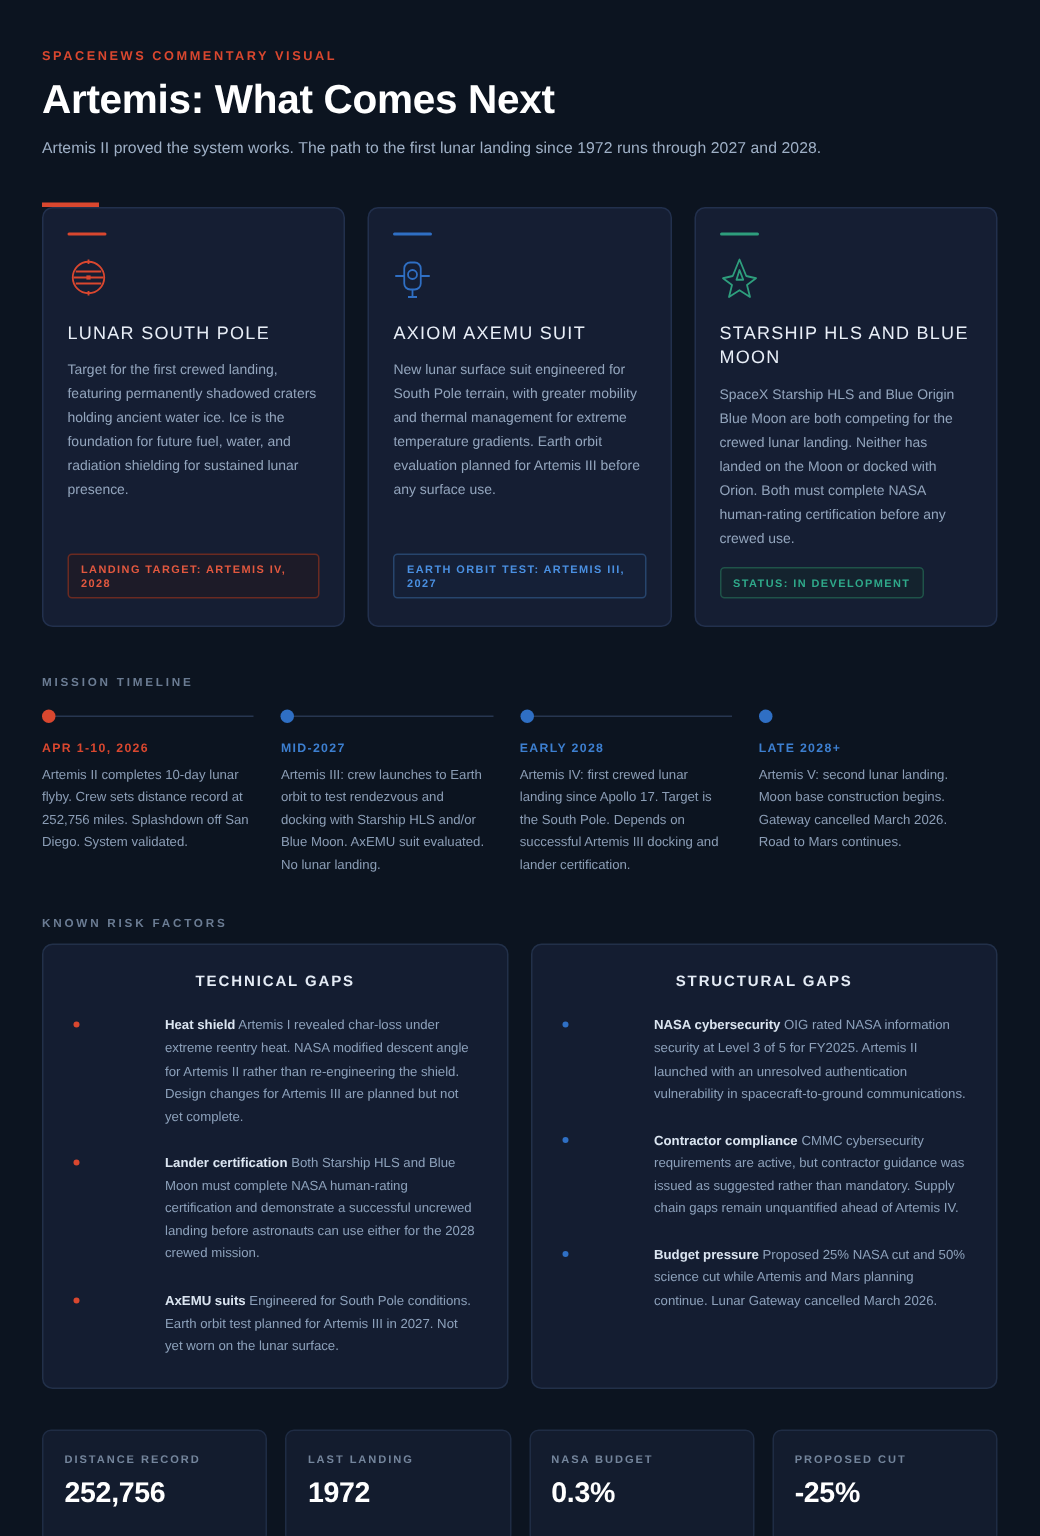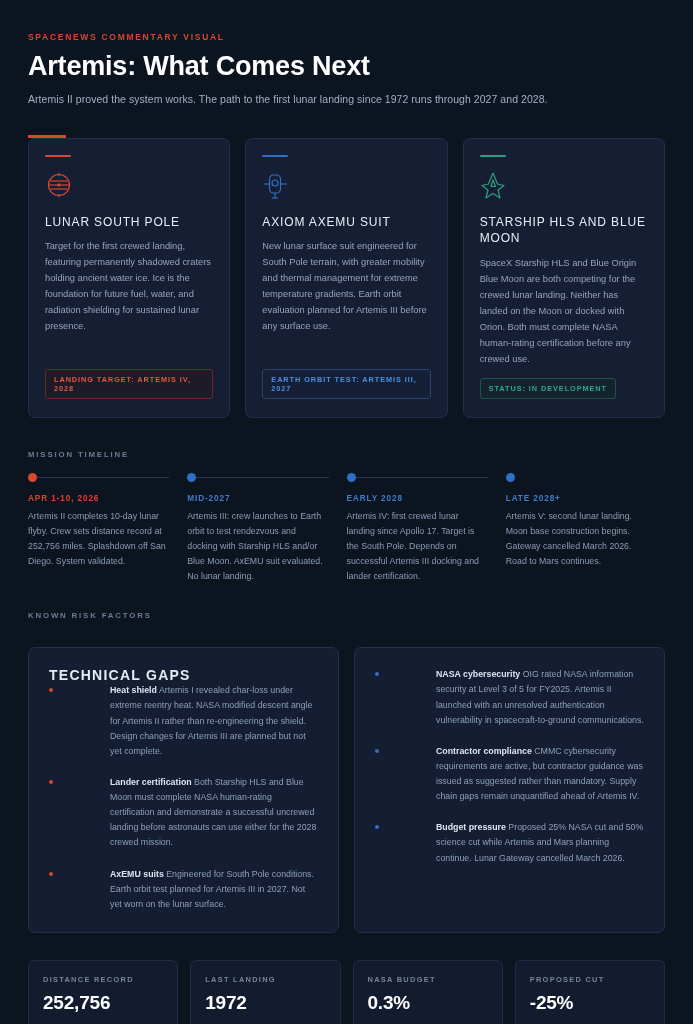--- a/index.html
+++ b/index.html
@@ -146,35 +146,37 @@
   }
   .tl-date.red { color: #d9472f; }
   .tl-date.blue { color: #3d7fd0; }
   .tl-text {
     font-size: 8.8px;
     line-height: 1.68;
     color: #8b9db5;
   }
 
   
-  .risk-label { margin-top: 28px; margin-bottom: 27px; }
+  .risk-label { margin-top: 28px; margin-bottom: 9px; }
   .risk-row { display: flex; gap: 15px; }
   .risk-panel {
     flex: 1 1 0;
     background: #141d31;
     border: 1px solid #223049;
     border-radius: 7px;
     padding: 19px 20px 20px 20px;
   }
   .risk-title {
-    font-size: 14px;
+    font-size: 10px;
     font-weight: 700;
     letter-spacing: 1.25px;
     text-transform: uppercase;
     color: #e4ebf5;
+    margin-bottom: 16px;
+    text-align: center;
   }
   .risk-item {
     display: flex;
     margin-bottom: 16px;
     gap: 48px;
   }
   .risk-item:last-child { margin-bottom: 0; }
   .risk-bullet {
     flex: 0 0 auto;
     width: 4px; height: 4px;
@@ -320,20 +322,21 @@
       <div class="risk-item">
         <div class="risk-bullet" style="background:#d9472f"></div>
         <div class="risk-text"><b>Lander certification</b> <span>Both Starship HLS and Blue Moon must complete NASA human-rating certification and demonstrate a successful uncrewed landing before astronauts can use either for the 2028 crewed mission.</span></div>
       </div>
       <div class="risk-item">
         <div class="risk-bullet" style="background:#d9472f"></div>
         <div class="risk-text"><b>AxEMU suits</b> <span>Engineered for South Pole conditions. Earth orbit test planned for Artemis III in 2027. Not yet worn on the lunar surface.</span></div>
       </div>
   </div>
   <div class="risk-panel">
+    <div class="risk-title">Structural Gaps</div>
 
       <div class="risk-item">
         <div class="risk-bullet" style="background:#2f6fc4"></div>
         <div class="risk-text"><b>NASA cybersecurity</b> <span>OIG rated NASA information security at Level 3 of 5 for FY2025. Artemis II launched with an unresolved authentication vulnerability in spacecraft-to-ground communications.</span></div>
       </div>
       <div class="risk-item">
         <div class="risk-bullet" style="background:#2f6fc4"></div>
         <div class="risk-text"><b>Contractor compliance</b> <span>CMMC cybersecurity requirements are active, but contractor guidance was issued as suggested rather than mandatory. Supply chain gaps remain unquantified ahead of Artemis IV.</span></div>
       </div>
       <div class="risk-item">

